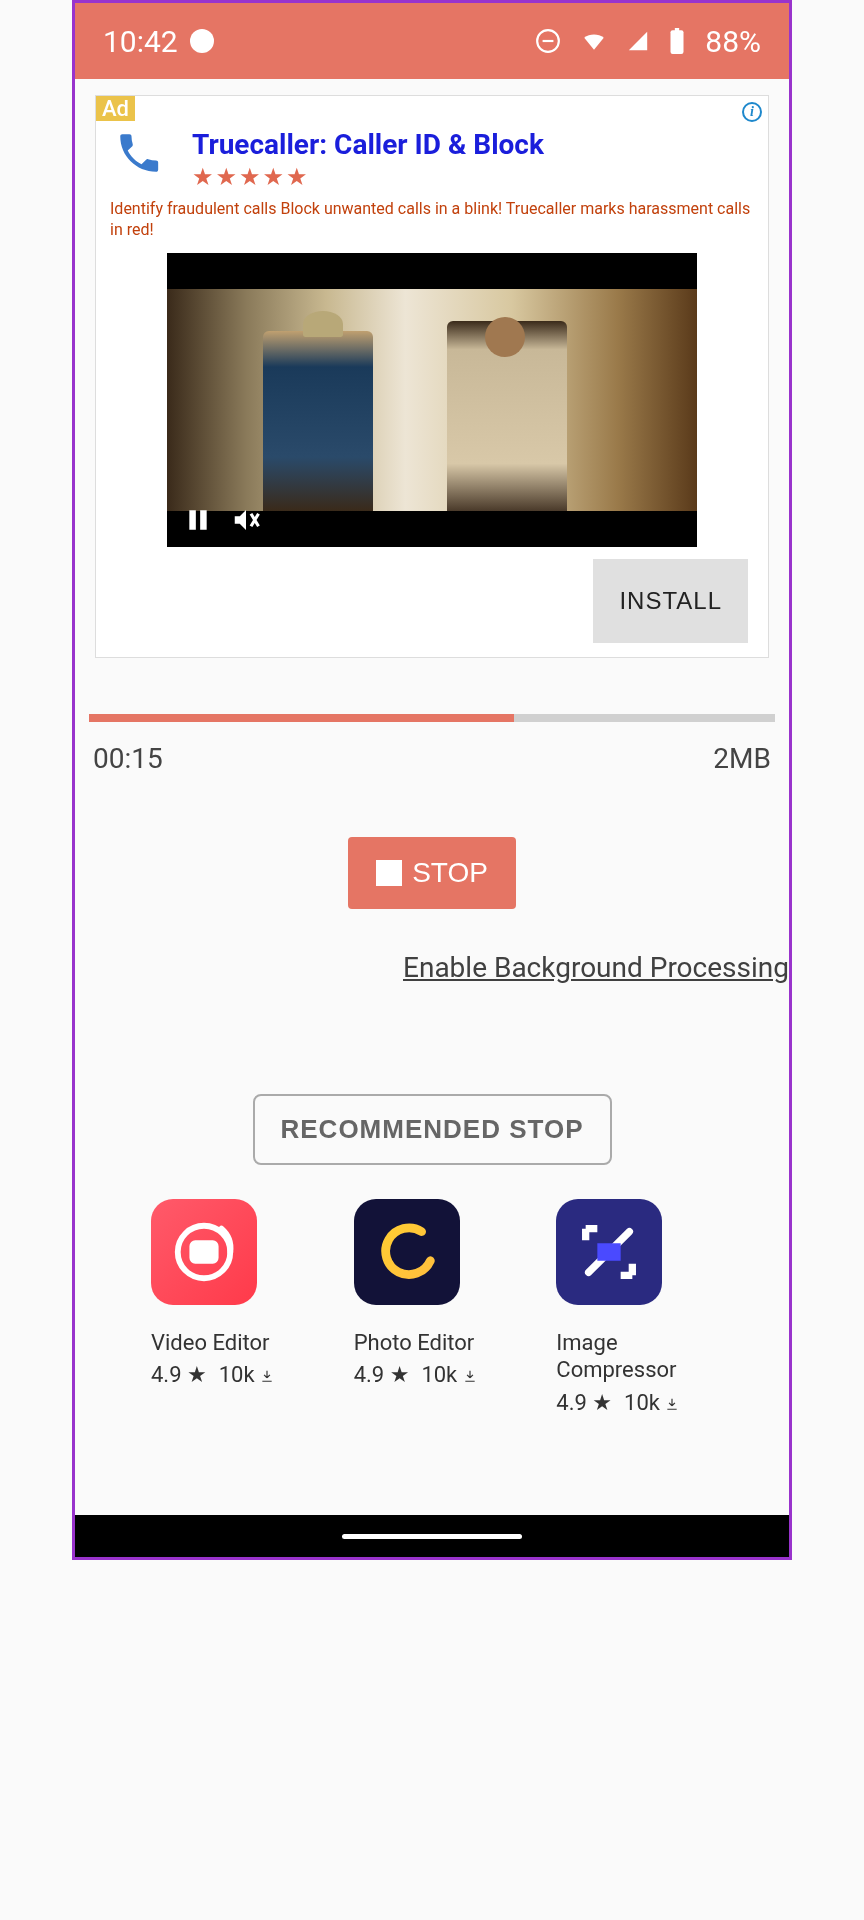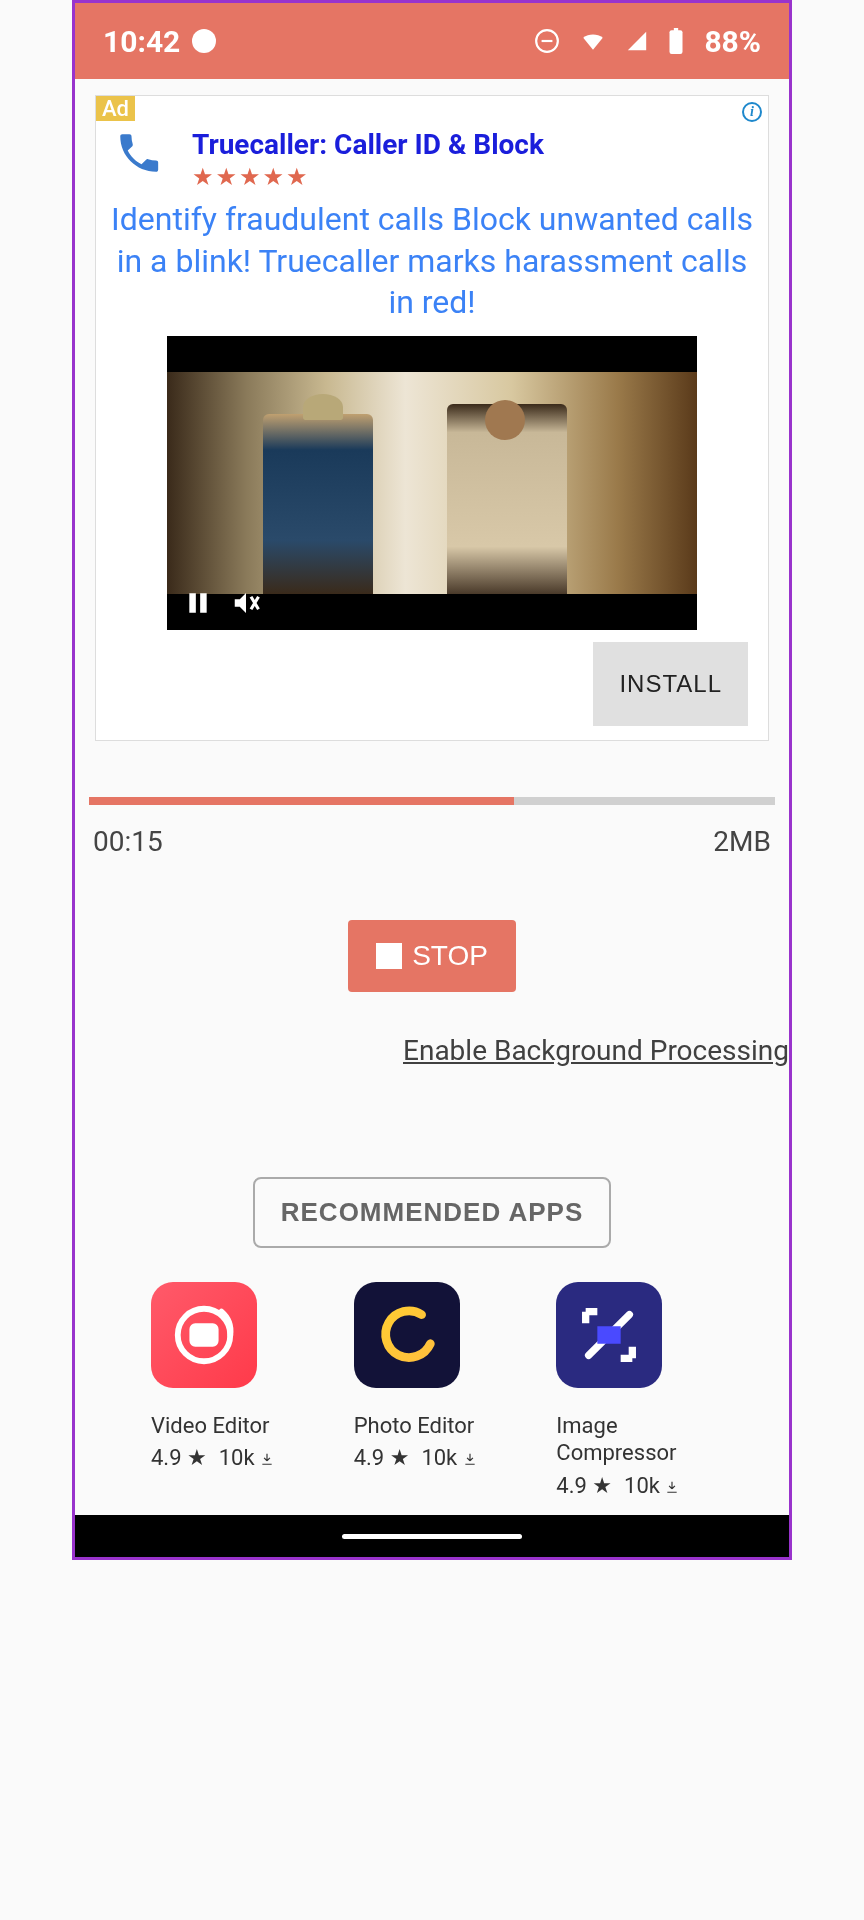--- a/index.html
+++ b/index.html
@@ -16,21 +16,21 @@
 }
 .statusbar {
   background: #e57564;
   height: 76px;
   display: flex;
   align-items: center;
   justify-content: space-between;
   padding: 0 28px;
   color: #fff;
   font-size: 30px;
-  font-weight: 700;
+  font-weight: 400;
 }
 .statusbar-left { display: flex; align-items: center; gap: 12px; }
 .statusbar-dot {
   width: 24px; height: 24px; background: #fff; border-radius: 50%;
 }
 .statusbar-right { display: flex; align-items: center; gap: 20px; }
 .statusbar-icon { display: inline-flex; align-items: center; }
 .ad-card {
   margin: 16px 20px 0;
   background: #fff;
@@ -64,25 +64,24 @@
 }
 .phone-icon svg { width: 50px; height: 50px; }
 .ad-title {
   color: #1a1edb;
   font-size: 28px;
   font-weight: 700;
   margin-bottom: 2px;
 }
 .stars { color: #e0684f; font-size: 24px; letter-spacing: 2px; }
 .ad-desc {
-  color: #3b82f6;
-  font-size: 32px;
+  color: #c2410c;
+  font-size: 16px;
   line-height: 1.3;
   padding: 4px 14px 12px 14px;
-  text-align: center;
 }
 .video-frame {
   margin: 0 auto;
   width: 530px;
   height: 294px;
   background: #000;
   position: relative;
   display: flex;
   flex-direction: column;
   justify-content: space-between;
@@ -316,21 +315,21 @@
   </div>
 </div>
 
 <button class="stop-btn">
   <span class="stop-square"></span>
   <span>STOP</span>
 </button>
 
 <a class="bg-link" href="#">Enable Background Processing</a>
 
-<button class="rec-btn">RECOMMENDED APPS</button>
+<button class="rec-btn">RECOMMENDED STOP</button>
 
 <div class="apps-row">
   <div class="app-tile">
     <div class="app-icon red">
       <svg width="70" height="70" viewBox="0 0 24 24" fill="none" stroke="#fff" stroke-width="2">
           <circle cx="12" cy="12" r="9"></circle>
           <path d="M18 4a9 9 0 0 1 3 8" stroke-linecap="round"></path>
           <rect x="8" y="9" width="8" height="6" rx="1" fill="#fff"></rect>
         </svg>
     </div>

